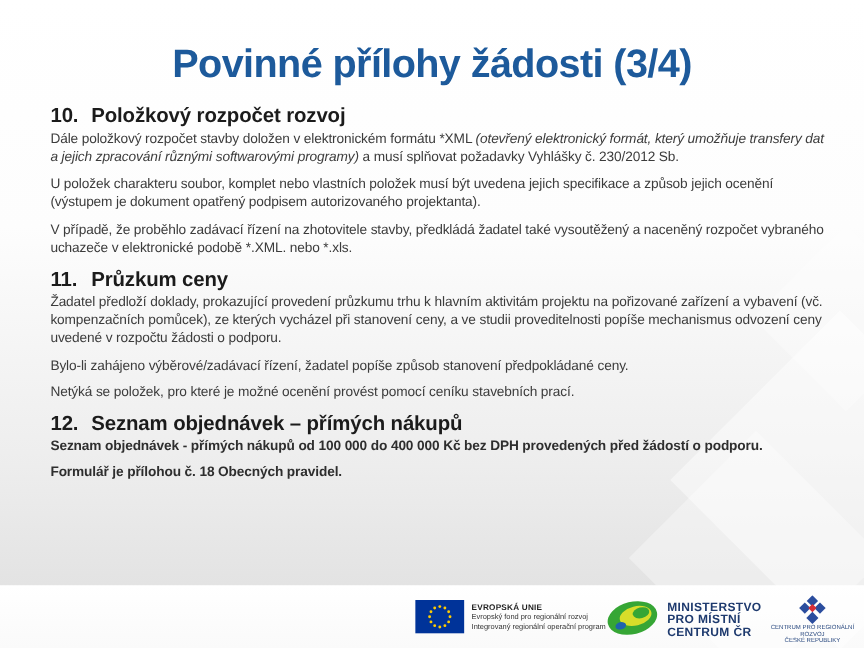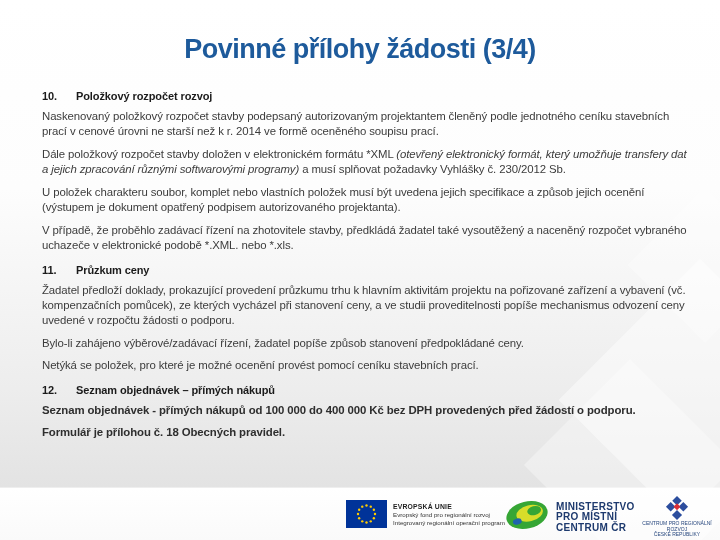--- a/index.html
+++ b/index.html
@@ -11,27 +11,27 @@
       #ffffff 90.4%, #fafafa 100%);
   }
   
   .wm { position:absolute; transform:rotate(45deg); pointer-events:none; }
   .wm1 { width:200px; height:200px; right:-80px; top:300px; background:rgba(255,255,255,0.45); }
   .wm2 { width:150px; height:150px; right:15px; top:390px; background:rgba(255,255,255,0.35); }
   .wm3 { width:110px; height:110px; right:-40px; top:210px; background:rgba(255,255,255,0.30); }
 
   .title {
     position:absolute; top:34px; left:0; width:720px; text-align:center;
-    font-size:27px; font-weight:bold; color:#1d5a9b; letter-spacing:-0.5px;
+    font-size:33px; font-weight:bold; color:#1d5a9b; letter-spacing:-0.5px;
   }
   .content {
     position:absolute; left:42px; top:88px; width:652px;
     color:#3c3c3c; font-size:11.4px; line-height:15px; letter-spacing:-0.1px;
   }
-  .sec-h { display:flex; margin:9px 0 4px 0; font-size:11px; line-height:17px;
+  .sec-h { display:flex; margin:9px 0 4px 0; font-size:17px; line-height:17px;
            font-weight:bold; color:#1b1b1b; }
   .sec-h.first { margin-top:0; }
   .sec-num { width:34px; flex:0 0 34px; }
   .content p { margin:0 0 8px 0; }
   .content p.tight { margin-bottom:7px; }
   .boldp { font-weight:bold; color:#2e2e2e; }
   .it { font-style:italic; }
 
   
   .footer-item { position:absolute; }
@@ -56,21 +56,20 @@
   <div class="wm wm2"></div>
 
   <div class="title">Povinné přílohy žádosti (3/4)</div>
 
   <div class="content">
 
     <div class="sec-h first">
       <span class="sec-num">10.</span>
       <span>Položkový rozpočet rozvoj</span>
     </div>
-    <p>Naskenovaný položkový rozpočet stavby podepsaný autorizovaným projektantem členěný podle jednotného ceníku stavebních prací v cenové úrovni ne starší než k r. 2014 ve formě oceněného soupisu prací.</p>
     <p><span>Dále položkový rozpočet stavby doložen v elektronickém formátu *XML </span><span class="it">(otevřený elektronický formát, který umožňuje transfery dat a jejich zpracování různými softwarovými programy)</span><span> a musí splňovat požadavky Vyhlášky č. 230/2012 Sb.</span></p>
     <p>U položek charakteru soubor, komplet nebo vlastních položek musí být uvedena jejich specifikace a způsob jejich ocenění (výstupem je dokument opatřený podpisem autorizovaného projektanta).</p>
     <p>V případě, že proběhlo zadávací řízení na zhotovitele stavby, předkládá žadatel také vysoutěžený a naceněný rozpočet vybraného uchazeče v elektronické podobě *.XML. nebo *.xls.</p>
 
     <div class="sec-h">
       <span class="sec-num">11.</span>
       <span>Průzkum ceny</span>
     </div>
     <p>Žadatel předloží doklady, prokazující provedení průzkumu trhu k hlavním aktivitám projektu na pořizované zařízení a vybavení (vč. kompenzačních pomůcek), ze kterých vycházel při stanovení ceny, a ve studii proveditelnosti popíše mechanismus odvození ceny uvedené v rozpočtu žádosti o podporu.</p>
     <p class="tight">Bylo-li zahájeno výběrové/zadávací řízení, žadatel popíše způsob stanovení předpokládané ceny.</p>

